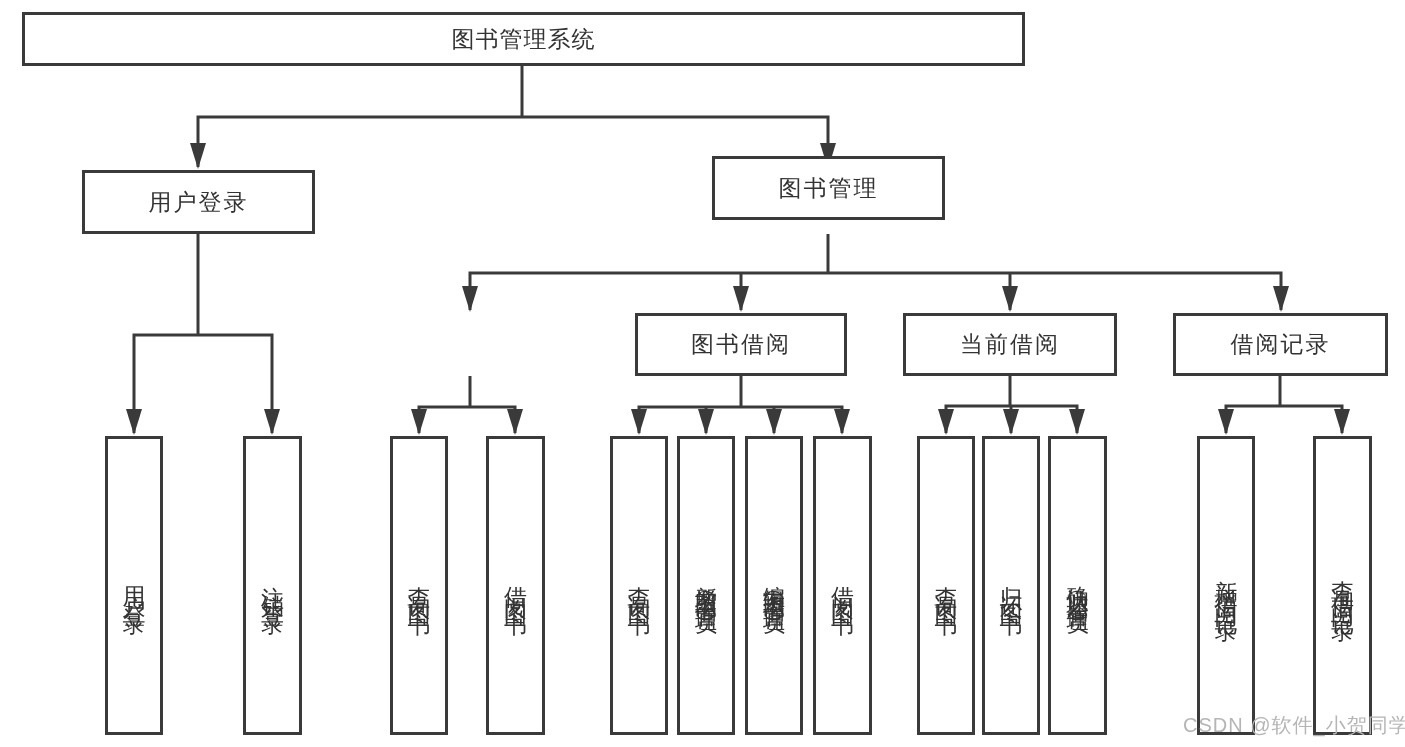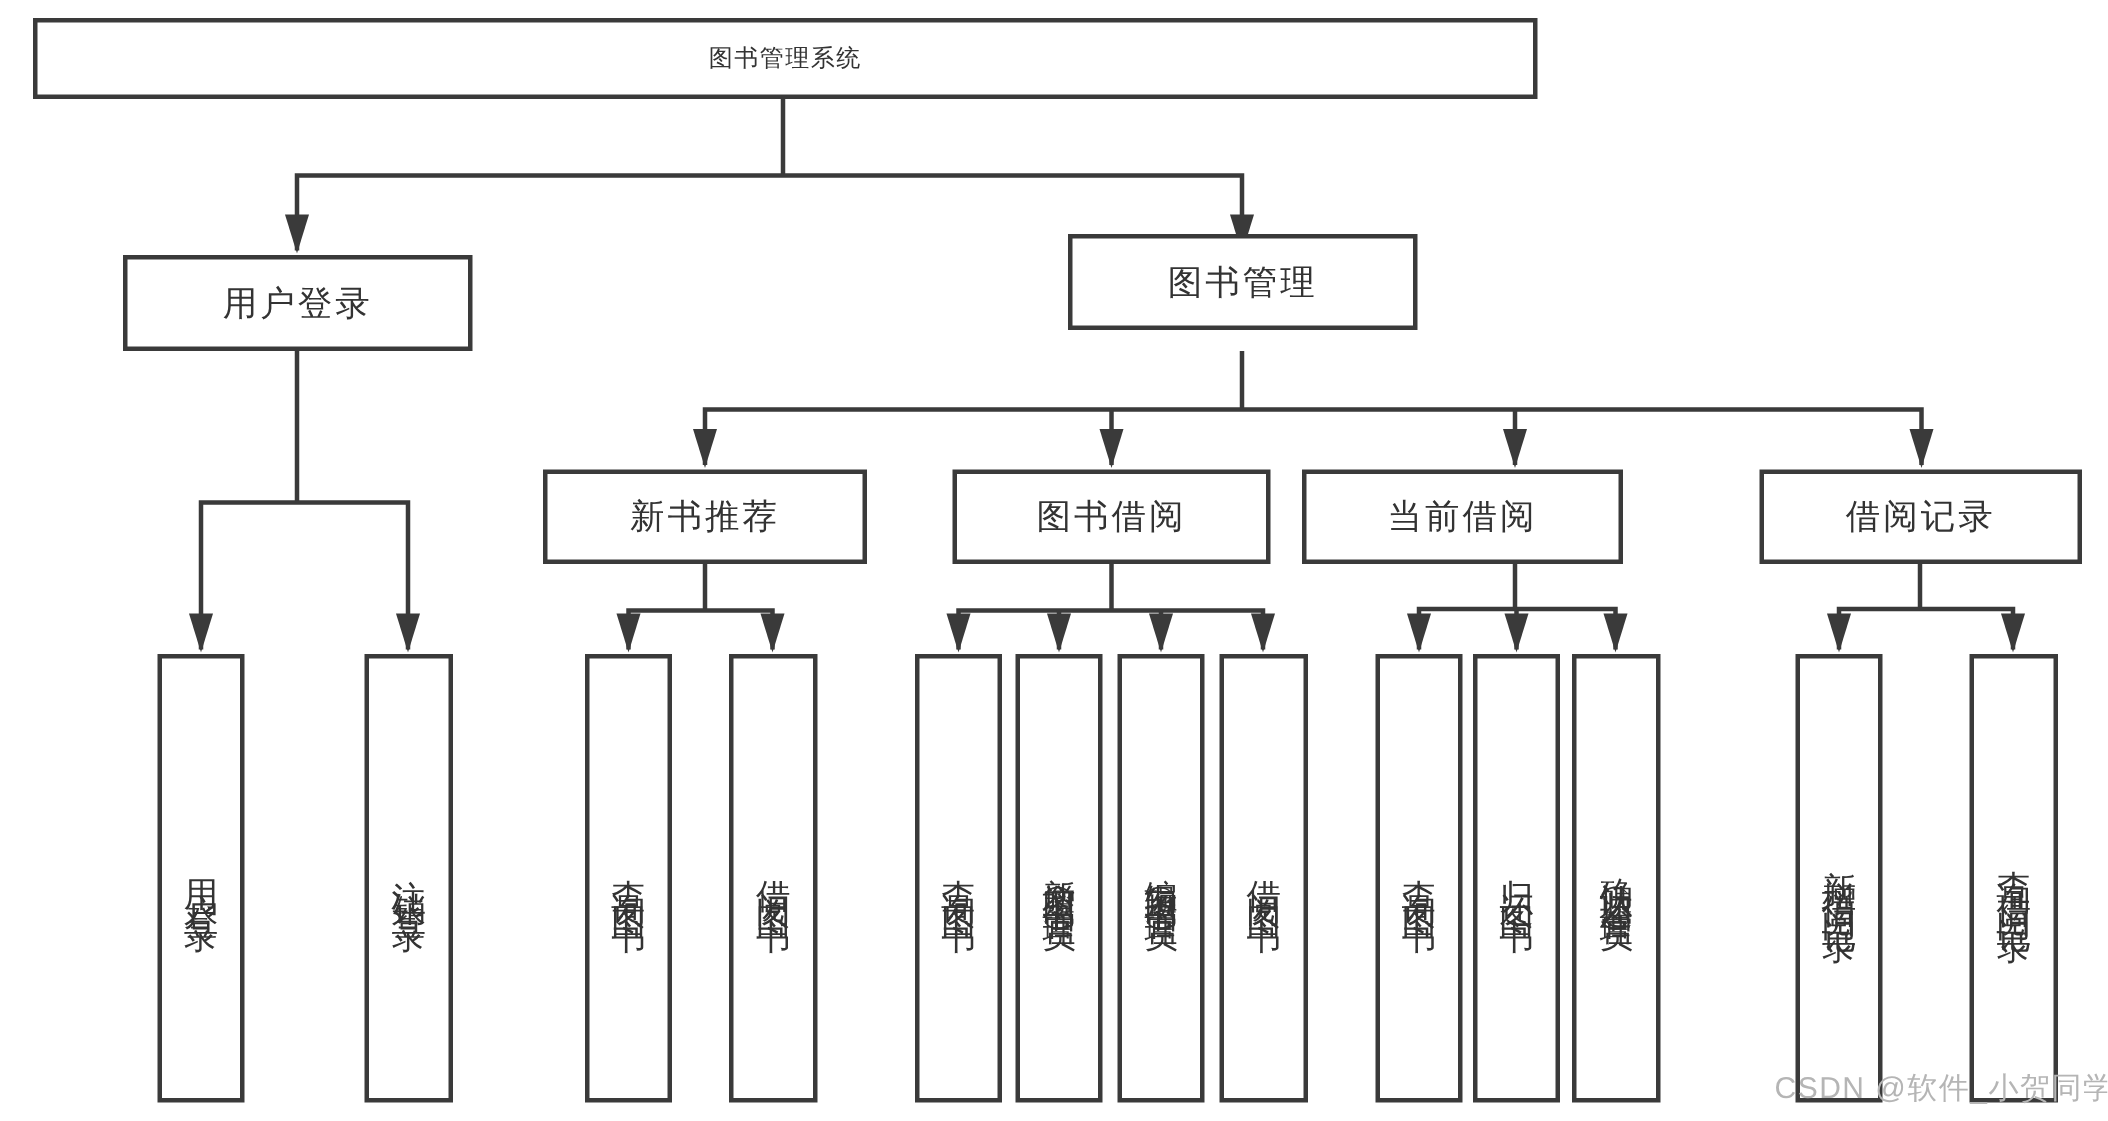--- a/index.html
+++ b/index.html
@@ -27,21 +27,21 @@
   .node {
     position: absolute;
     background: var(--background);
     border: 3px solid var(--box-border);
     display: flex;
     align-items: center;
     justify-content: center;
     color: var(--text);
   }
   .hbox { font-size: 23px; letter-spacing: 2px; }
-  .root-box { font-size: 16px; letter-spacing: 1px; text-align: right; }
+  .root-box { font-size: 23px; letter-spacing: 1px; text-align: right; }
   .vbox span {
     writing-mode: vertical-rl;
     font-size: 23px;
     letter-spacing: 9px;
     color: var(--text);
     line-height: 1;
   }
   .vbox.len6 span { letter-spacing: 8px; }
   .vbox.len9 span { letter-spacing: 4px; font-size: 22px; }
   .watermark {
@@ -109,23 +109,22 @@
       <polygon points="1218,409 1234,409 1226,435"></polygon>
       <polygon points="1334,409 1350,409 1342,435"></polygon>
     </g>
   </svg>
 
   <div class="node hbox root-box" style="left:22px; top:12px; width:1003px; height:54px;">图书管理系统</div>
 
   <div class="node hbox" style="left:82px; top:170px; width:233px; height:64px;">用户登录</div>
   <div class="node hbox" style="left:712px; top:156px; width:233px; height:64px;">图书管理</div>
 
-  <div class="node hbox" style="left:362px; top:313px; width:216px; height:63px;">新书推荐</div>
   <div class="node hbox" style="left:635px; top:313px; width:212px; height:63px;">图书借阅</div>
-  <div class="node hbox" style="left:868px; top:313px; width:214px; height:63px;">当前借阅</div>
+  <div class="node hbox" style="left:903px; top:313px; width:214px; height:63px;">当前借阅</div>
   <div class="node hbox" style="left:1173px; top:313px; width:215px; height:63px;">借阅记录</div>
 
   <div class="node vbox" style="left:105px; top:436px; width:58px; height:299px;">
     <span>用户登录</span>
   </div>
   <div class="node vbox" style="left:243px; top:436px; width:59px; height:299px;">
     <span>注销登录</span>
   </div>
 
   <div class="node vbox" style="left:390px; top:436px; width:58px; height:299px;">

